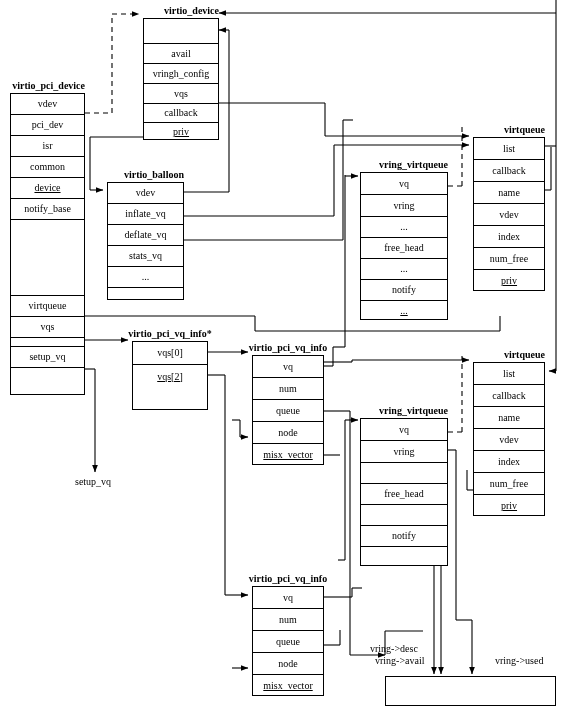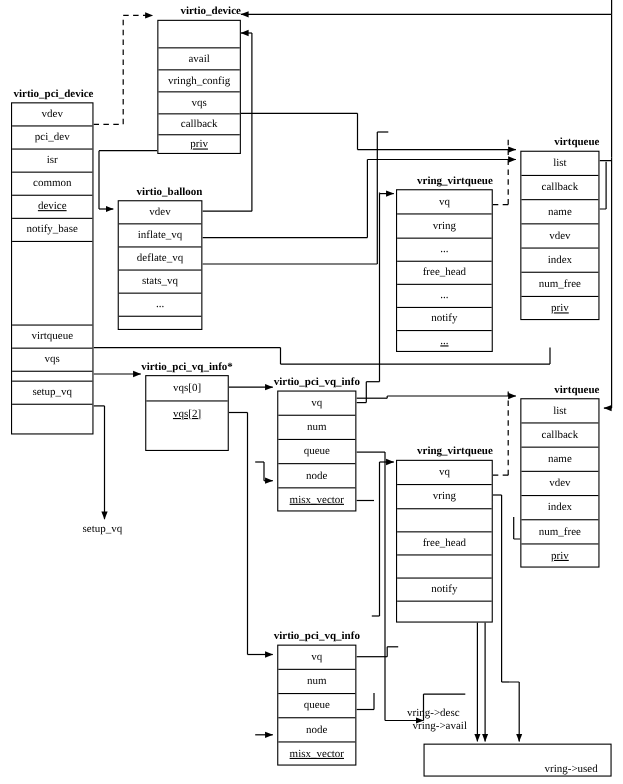--- a/index.html
+++ b/index.html
@@ -269,15 +269,15 @@
       <div class="row" style="height:22px;">num_free</div>
       <div class="row" style="height:22px;">priv</div>
     </div>
   </div>
 
   <div class="plainbox" style="left:385px;top:676px;width:171px;height:30px;"></div>
 
   <div class="flabel" style="left:75px;top:476px;">setup_vq</div>
   <div class="flabel" style="left:370px;top:629px;margin-top:14px;">vring-&gt;desc</div>
   <div class="flabel" style="left:375px;top:655px;">vring-&gt;avail</div>
-  <div class="flabel" style="left:495px;top:694px;">vring-&gt;used</div>
+  <div class="flabel" style="left:495px;top:655px;">vring-&gt;used</div>
 
 </div>
 
 </body></html>

